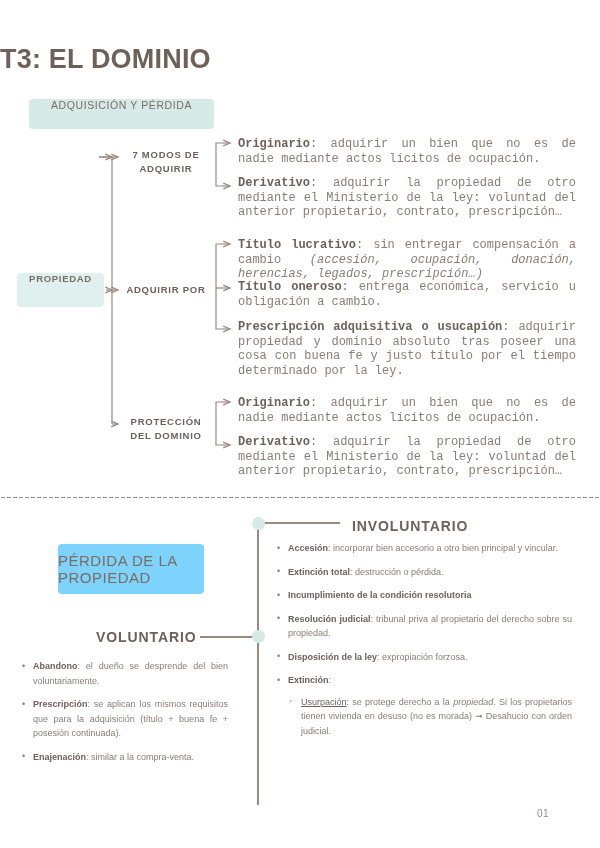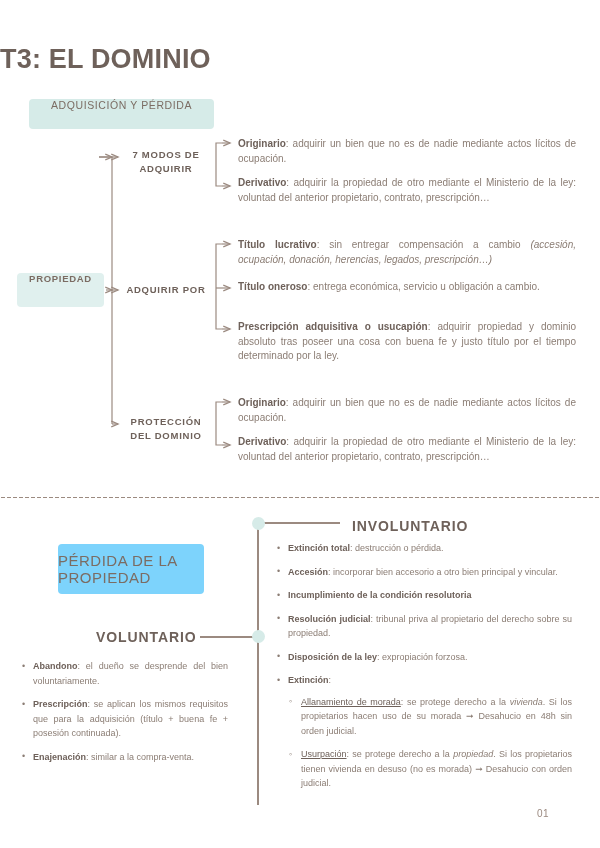--- a/index.html
+++ b/index.html
@@ -97,25 +97,26 @@
     position: absolute;
     left: 0; top: 0;
     width: 600px;
     height: 848px;
     pointer-events: none;
   }
 
   
   .para {
     position: absolute;
-    font-size: 10px;
+    font-size: 12px;
     line-height: 14.5px;
     color: #8b7d74;
     text-align: justify;
     text-justify: inter-word;
+    font-family: Liberation Mono, monospace;
   }
   .para b { color: #6e615a; font-weight: bold; }
   .para i { font-style: italic; }
 
   .p-originario-1 { left: 238px; top: 137px; width: 338px; }
   .p-derivativo-1 { left: 238px; top: 176px; width: 338px; }
   .p-lucrativo    { left: 238px; top: 238px; width: 338px; }
   .p-oneroso      { left: 238px; top: 280px; width: 338px; }
   .p-prescripcion { left: 238px; top: 320px; width: 338px; }
   .p-originario-2 { left: 238px; top: 396px; width: 338px; }
@@ -327,40 +328,37 @@
   <div class="hline hline-involuntario"></div>
   <div class="hline hline-voluntario"></div>
   <div class="dot dot-involuntario"></div>
   <div class="dot dot-voluntario"></div>
 
   <div class="sec-heading h-involuntario">INVOLUNTARIO</div>
   <div class="sec-heading h-voluntario">VOLUNTARIO</div>
 
   <ul class="bullets list-involuntario">
     <li>
+      <b>Accesión</b><span>: incorporar bien accesorio a otro bien principal y vincular.</span>
+    </li>
+    <li>
       <b>Extinción total</b><span>: destrucción o pérdida.</span>
-    </li>
-    <li>
-      <b>Accesión</b><span>: incorporar bien accesorio a otro bien principal y vincular.</span>
     </li>
     <li>
       <b>Incumplimiento de la condición resolutoria</b><span></span>
     </li>
     <li>
       <b>Resolución judicial</b><span>: tribunal priva al propietario del derecho sobre su propiedad.</span>
     </li>
     <li>
       <b>Disposición de la ley</b><span>: expropiación forzosa.</span>
     </li>
     <li>
       <b>Extinción</b><span>:</span>
       <ul class="sub-bullets">
-        <li>
-          <u>Allanamiento de morada</u><span>: se protege derecho a la </span><i>vivienda</i><span>. Si los propietarios hacen uso de su morada ➞ Desahucio en 48h sin orden judicial.</span>
-        </li>
         <li>
           <u>Usurpación</u><span>: se protege derecho a la </span><i>propiedad</i><span>. Si los propietarios tienen vivienda en desuso (no es morada) ➞ Desahucio con orden judicial.</span>
         </li>
       </ul>
     </li>
   </ul>
 
   <ul class="bullets list-voluntario">
     <li>
       <b>Abandono</b><span>: el dueño se desprende del bien voluntariamente.</span>

